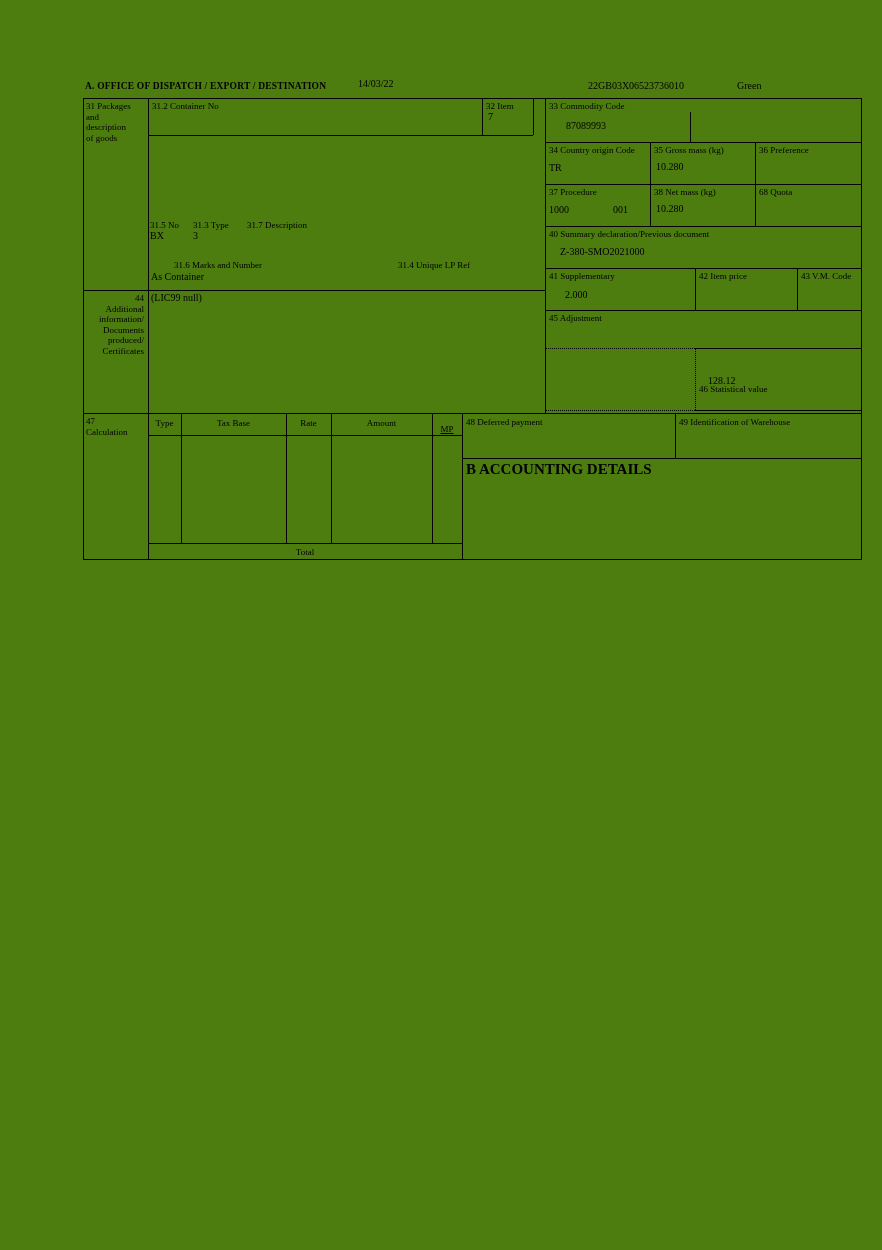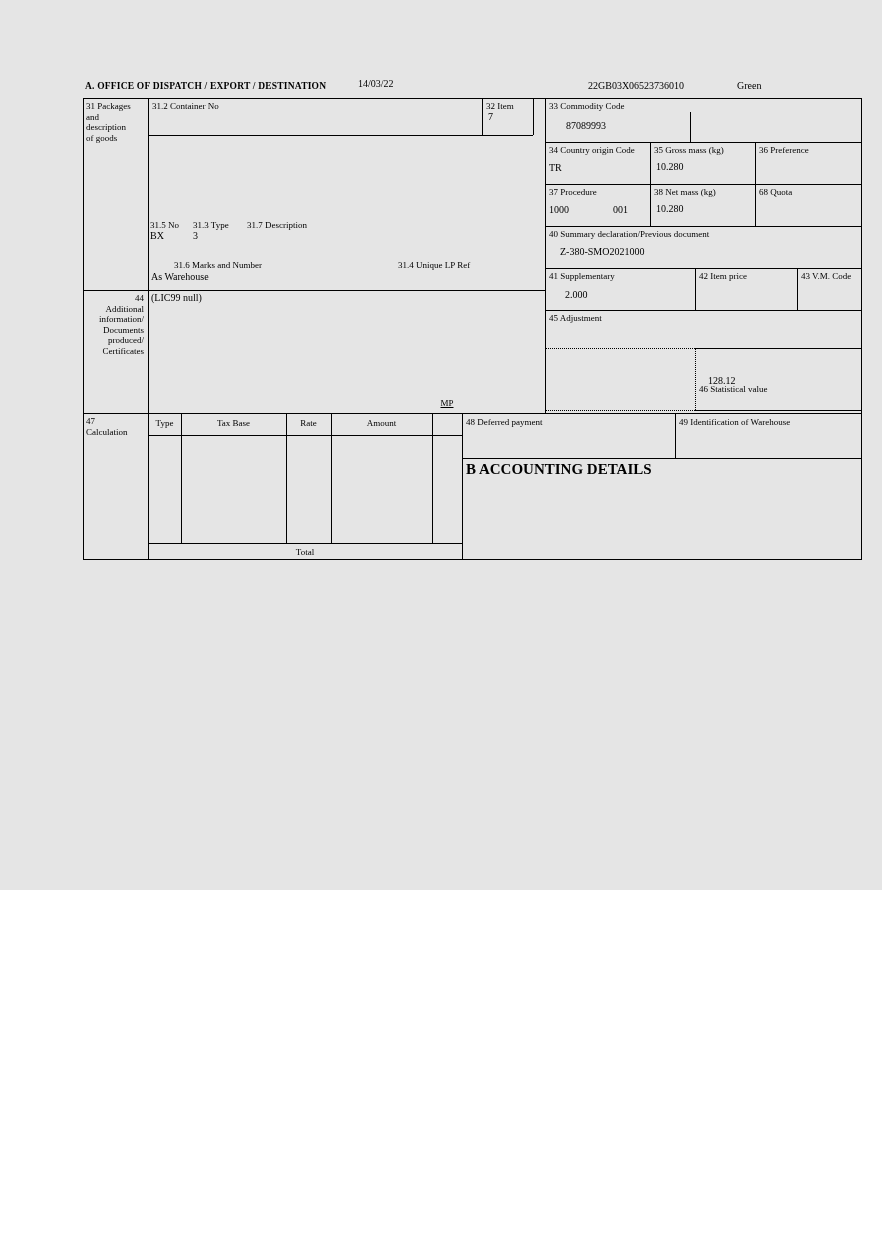--- a/index.html
+++ b/index.html
@@ -1,18 +1,18 @@
 <!DOCTYPE html>
 <html><head>
 <meta charset="utf-8">
 <style>
   * { margin:0; padding:0; box-sizing:border-box; }
   html,body { background:#ffffff; }
   .page {
-    position:relative; width:882px; height:890px; background:#e5e5e5;
+    position:relative; width:882px; height:1250px; background:#4d7c0f;
     font-family:"Liberation Serif", serif; color:#000; overflow:hidden;
   }
   .abs { position:absolute; }
   .lbl { font-size:9px; line-height:1.18; white-space:pre-line; }
   .val { font-size:10px; line-height:1.2; }
   .bold { font-weight:bold; }
   .hline { position:absolute; border-top:1px solid #000; height:0; }
   .vline { position:absolute; border-left:1px solid #000; width:0; }
   .dot-h { position:absolute; border-top:1.5px dotted #000; height:0; }
   .dot-v { position:absolute; border-left:1.5px dotted #000; width:0; }
@@ -87,21 +87,21 @@
   <div class="abs val" style="left:488px; top:111px;">7</div>
 
   <div class="abs lbl" style="left:150px; top:220px;">31.5 No</div>
   <div class="abs lbl" style="left:193px; top:220px;">31.3 Type</div>
   <div class="abs lbl" style="left:247px; top:220px;">31.7 Description</div>
   <div class="abs val" style="left:150px; top:230px;">BX</div>
   <div class="abs val" style="left:193px; top:230px;">3</div>
 
   <div class="abs lbl" style="left:150px; top:260px;padding-left:24px;">31.6 Marks and Number</div>
   <div class="abs lbl" style="left:398px; top:260px;">31.4 Unique LP Ref</div>
-  <div class="abs val" style="left:151px; top:271px;">As Warehouse</div>
+  <div class="abs val" style="left:151px; top:271px;">As Container</div>
 
   <div class="abs val" style="left:151px; top:292px;">(LIC99 null)</div>
 
   <div class="abs lbl" style="left:549px; top:101px;">33 Commodity Code</div>
   <div class="abs val" style="left:566px; top:120px;">87089993</div>
 
   <div class="abs lbl" style="left:549px; top:145px;">34 Country origin Code</div>
   <div class="abs val" style="left:549px; top:162px;">TR</div>
   <div class="abs lbl" style="left:654px; top:145px;">35 Gross mass (kg)</div>
   <div class="abs val" style="left:656px; top:161px;">10.280</div>
@@ -124,20 +124,20 @@
 
   <div class="abs lbl" style="left:549px; top:313px;">45 Adjustment</div>
 
   <div class="abs lbl" style="left:699px; top:352px;margin-top:32px;">46 Statistical value</div>
   <div class="abs val" style="left:708px; top:375px;">128.12</div>
 
   <div class="abs lbl ctr" style="left:148px; top:418px; width:33px;">Type</div>
   <div class="abs lbl ctr" style="left:181px; top:418px; width:105px;">Tax Base</div>
   <div class="abs lbl ctr" style="left:286px; top:418px; width:45px;">Rate</div>
   <div class="abs lbl ctr" style="left:331px; top:418px; width:101px;">Amount</div>
-  <div class="abs lbl ctr" style="left:432px; top:398px; width:30px;text-decoration:underline;">MP</div>
+  <div class="abs lbl ctr" style="left:432px; top:424px; width:30px;text-decoration:underline;">MP</div>
   <div class="abs lbl ctr" style="left:148px; top:547px; width:314px;">Total</div>
 
   <div class="abs lbl" style="left:466px; top:417px;">48 Deferred payment</div>
   <div class="abs lbl" style="left:679px; top:417px;">49 Identification of Warehouse</div>
   <div class="abs lbl bold" style="left:466px; top:461px; font-size:15px;">B ACCOUNTING DETAILS</div>
 
 </div>
 
 </body></html>

